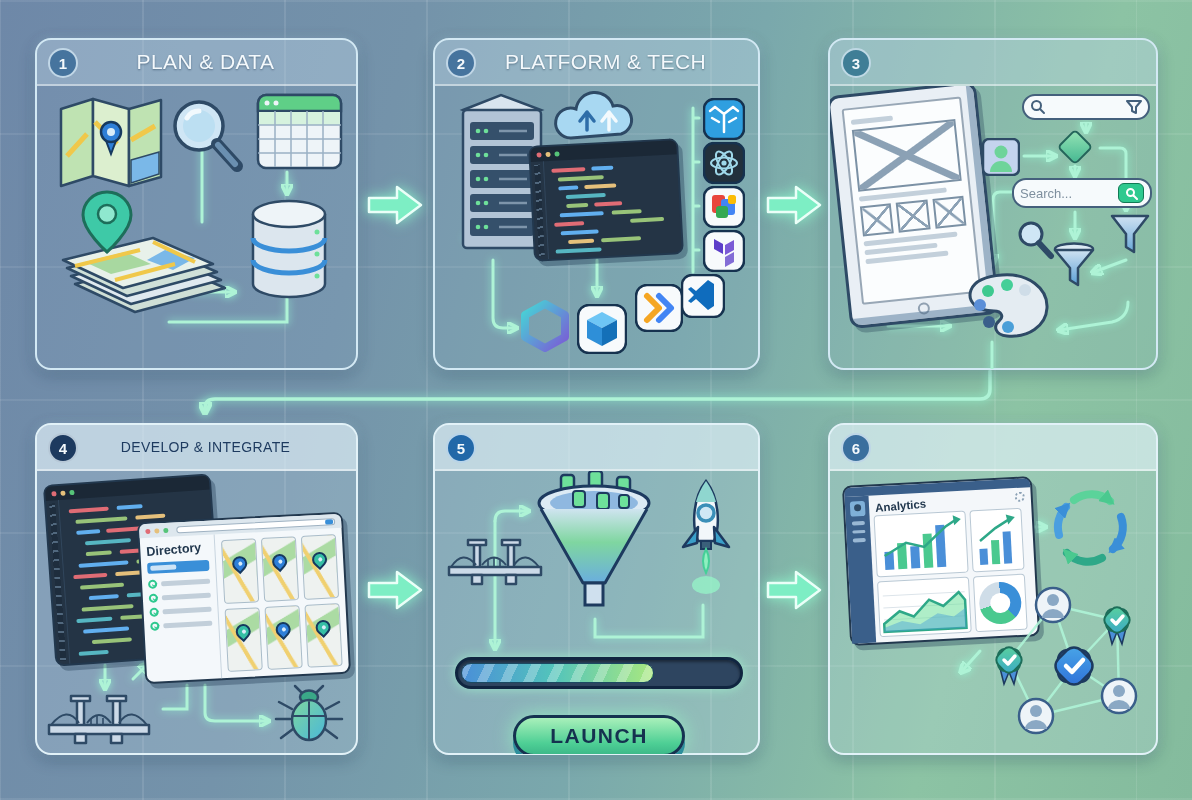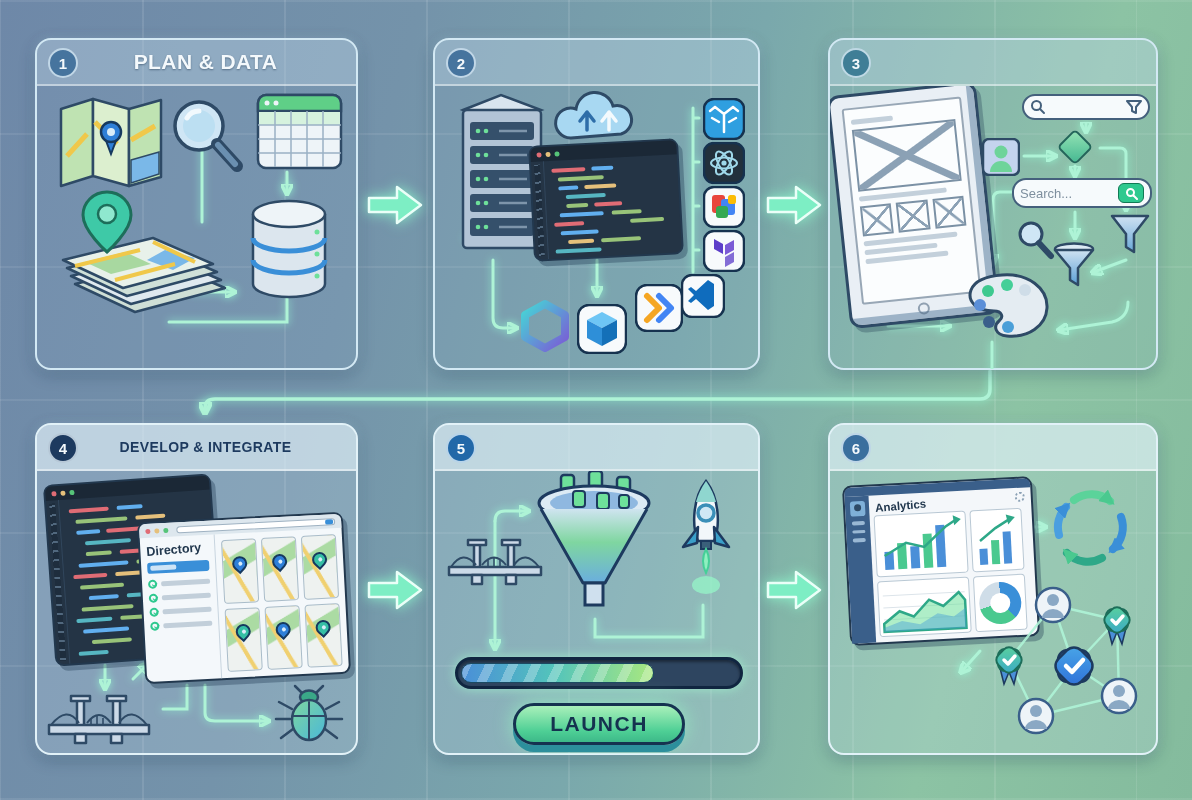--- a/index.html
+++ b/index.html
@@ -15,21 +15,21 @@
   .panel{position:absolute;width:323px;height:332px;border:2.5px solid #d3e9f4;border-radius:16px;
     background:rgba(150,180,205,0.14);box-shadow:0 5px 16px rgba(18,45,75,0.28),0 0 10px rgba(210,240,250,0.25);z-index:2;}
   .panel.row2{background:rgba(205,228,242,0.22);border-color:#e2f2f8;}
   .panel-h{position:relative;height:46px;display:flex;align-items:center;justify-content:center;
     border-bottom:2px solid rgba(255,255,255,0.45);border-radius:13px 13px 0 0;background:rgba(205,228,243,0.30);}
   .row2 .panel-h{background:rgba(228,243,250,0.60);}
   .badge{position:absolute;left:11px;top:8px;width:30px;height:30px;border-radius:50%;
     display:flex;align-items:center;justify-content:center;color:#f4f9fc;font-weight:bold;font-size:15px;
     border:2px solid rgba(235,248,255,0.75);}
   .b1,.b2{background:#46749e;} .b3{background:#3f7e96;} .b4{background:#1d3a5f;} .b5{background:#2268a8;} .b6{background:#3a6f9e;}
-  .ptitle{font-weight:bold;font-size:21px;letter-spacing:0.4px;color:#f4f9fc;text-shadow:0 1px 2px rgba(15,40,65,0.45);padding-left:18px;}
+  .ptitle{font-weight:normal;font-size:21px;letter-spacing:0.4px;color:#f4f9fc;text-shadow:0 1px 2px rgba(15,40,65,0.45);padding-left:18px;}
   .row2 .ptitle{color:#1d3a5f;text-shadow:none;}
   .p4 .ptitle{font-size:14px;}
   .pbody{position:relative;height:283px;overflow:hidden;border-radius:0 0 13px 13px;}
   .abs{position:absolute;}
   
   .wire{position:absolute;inset:0;width:100%;height:100%;pointer-events:none;
     filter:drop-shadow(0 0 4px rgba(150,255,215,0.85));}
   .wire path,.wire line{stroke:#aef3d6;stroke-width:3;fill:none;stroke-linecap:round;}
   .flow-arrow{position:absolute;z-index:3;filter:drop-shadow(0 0 7px rgba(140,250,205,0.9));}
   .interwire{position:absolute;inset:0;width:100%;height:100%;z-index:1;pointer-events:none;
@@ -207,20 +207,21 @@
           <circle cx="70" cy="80" r="2.5" fill="#6ee09a"></circle>
       </svg>
     </div>
   </section>
 
   <section class="panel p2" style="left:433px;top:38px;width:327px;">
     <header class="panel-h">
       <div class="badge b2">
           <span>2</span>
         </div>
+      <h2 class="ptitle">PLATFORM &amp; TECH</h2>
     </header>
     <div class="pbody">
       <svg class="wire">
         <defs>
             <marker id="m2" viewBox="0 0 10 10" refX="7" refY="5" markerWidth="12" markerHeight="12" markerUnits="userSpaceOnUse" orient="auto">
               <path d="M0,0 L10,5 L0,10 z" fill="#aef3d6"></path>
             </marker>
           </defs>
         <path d="M160,60 V74"></path>
         <path d="M58,174 V232 Q58,242 68,242 H80" marker-end="url(#m2)"></path>
@@ -637,21 +638,21 @@
         <path d="M31,4 C36,11 39,18 41,25 L21,25 C23,18 26,11 31,4 Z" fill="#8fd6cf"></path>
         <circle cx="31" cy="36" r="8" fill="#cfe8f5" stroke="#3a8fb8" stroke-width="3.5"></circle>
         <path d="M23,50 L8,70 L22,66 Z" fill="#3a9fc9" stroke="#1d3a5f" stroke-width="2.5" stroke-linejoin="round"></path>
         <path d="M39,50 L54,70 L40,66 Z" fill="#3a9fc9" stroke="#1d3a5f" stroke-width="2.5" stroke-linejoin="round"></path>
         <rect x="26" y="64" width="10" height="8" fill="#3a5f7a" stroke="#1d3a5f" stroke-width="2"></rect>
         <path d="M31,72 C35,80 35,88 31,96 C27,88 27,80 31,72 Z" fill="#8ff0c0" stroke="#45cf98" stroke-width="2"></path>
       </svg>
       <div class="pbar abs" style="left:20px;top:186px;width:288px;">
         <div class="pfill"></div>
       </div>
-      <div class="launch-btn abs" style="left:78px;top:232px;width:172px;height:42px;">
+      <div class="launch-btn abs" style="left:78px;top:244px;width:172px;height:42px;">
         <span>LAUNCH</span>
       </div>
     </div>
   </section>
 
   <section class="panel row2 p6" style="left:828px;top:423px;width:330px;">
     <header class="panel-h">
       <div class="badge b6">
           <span>6</span>
         </div>

